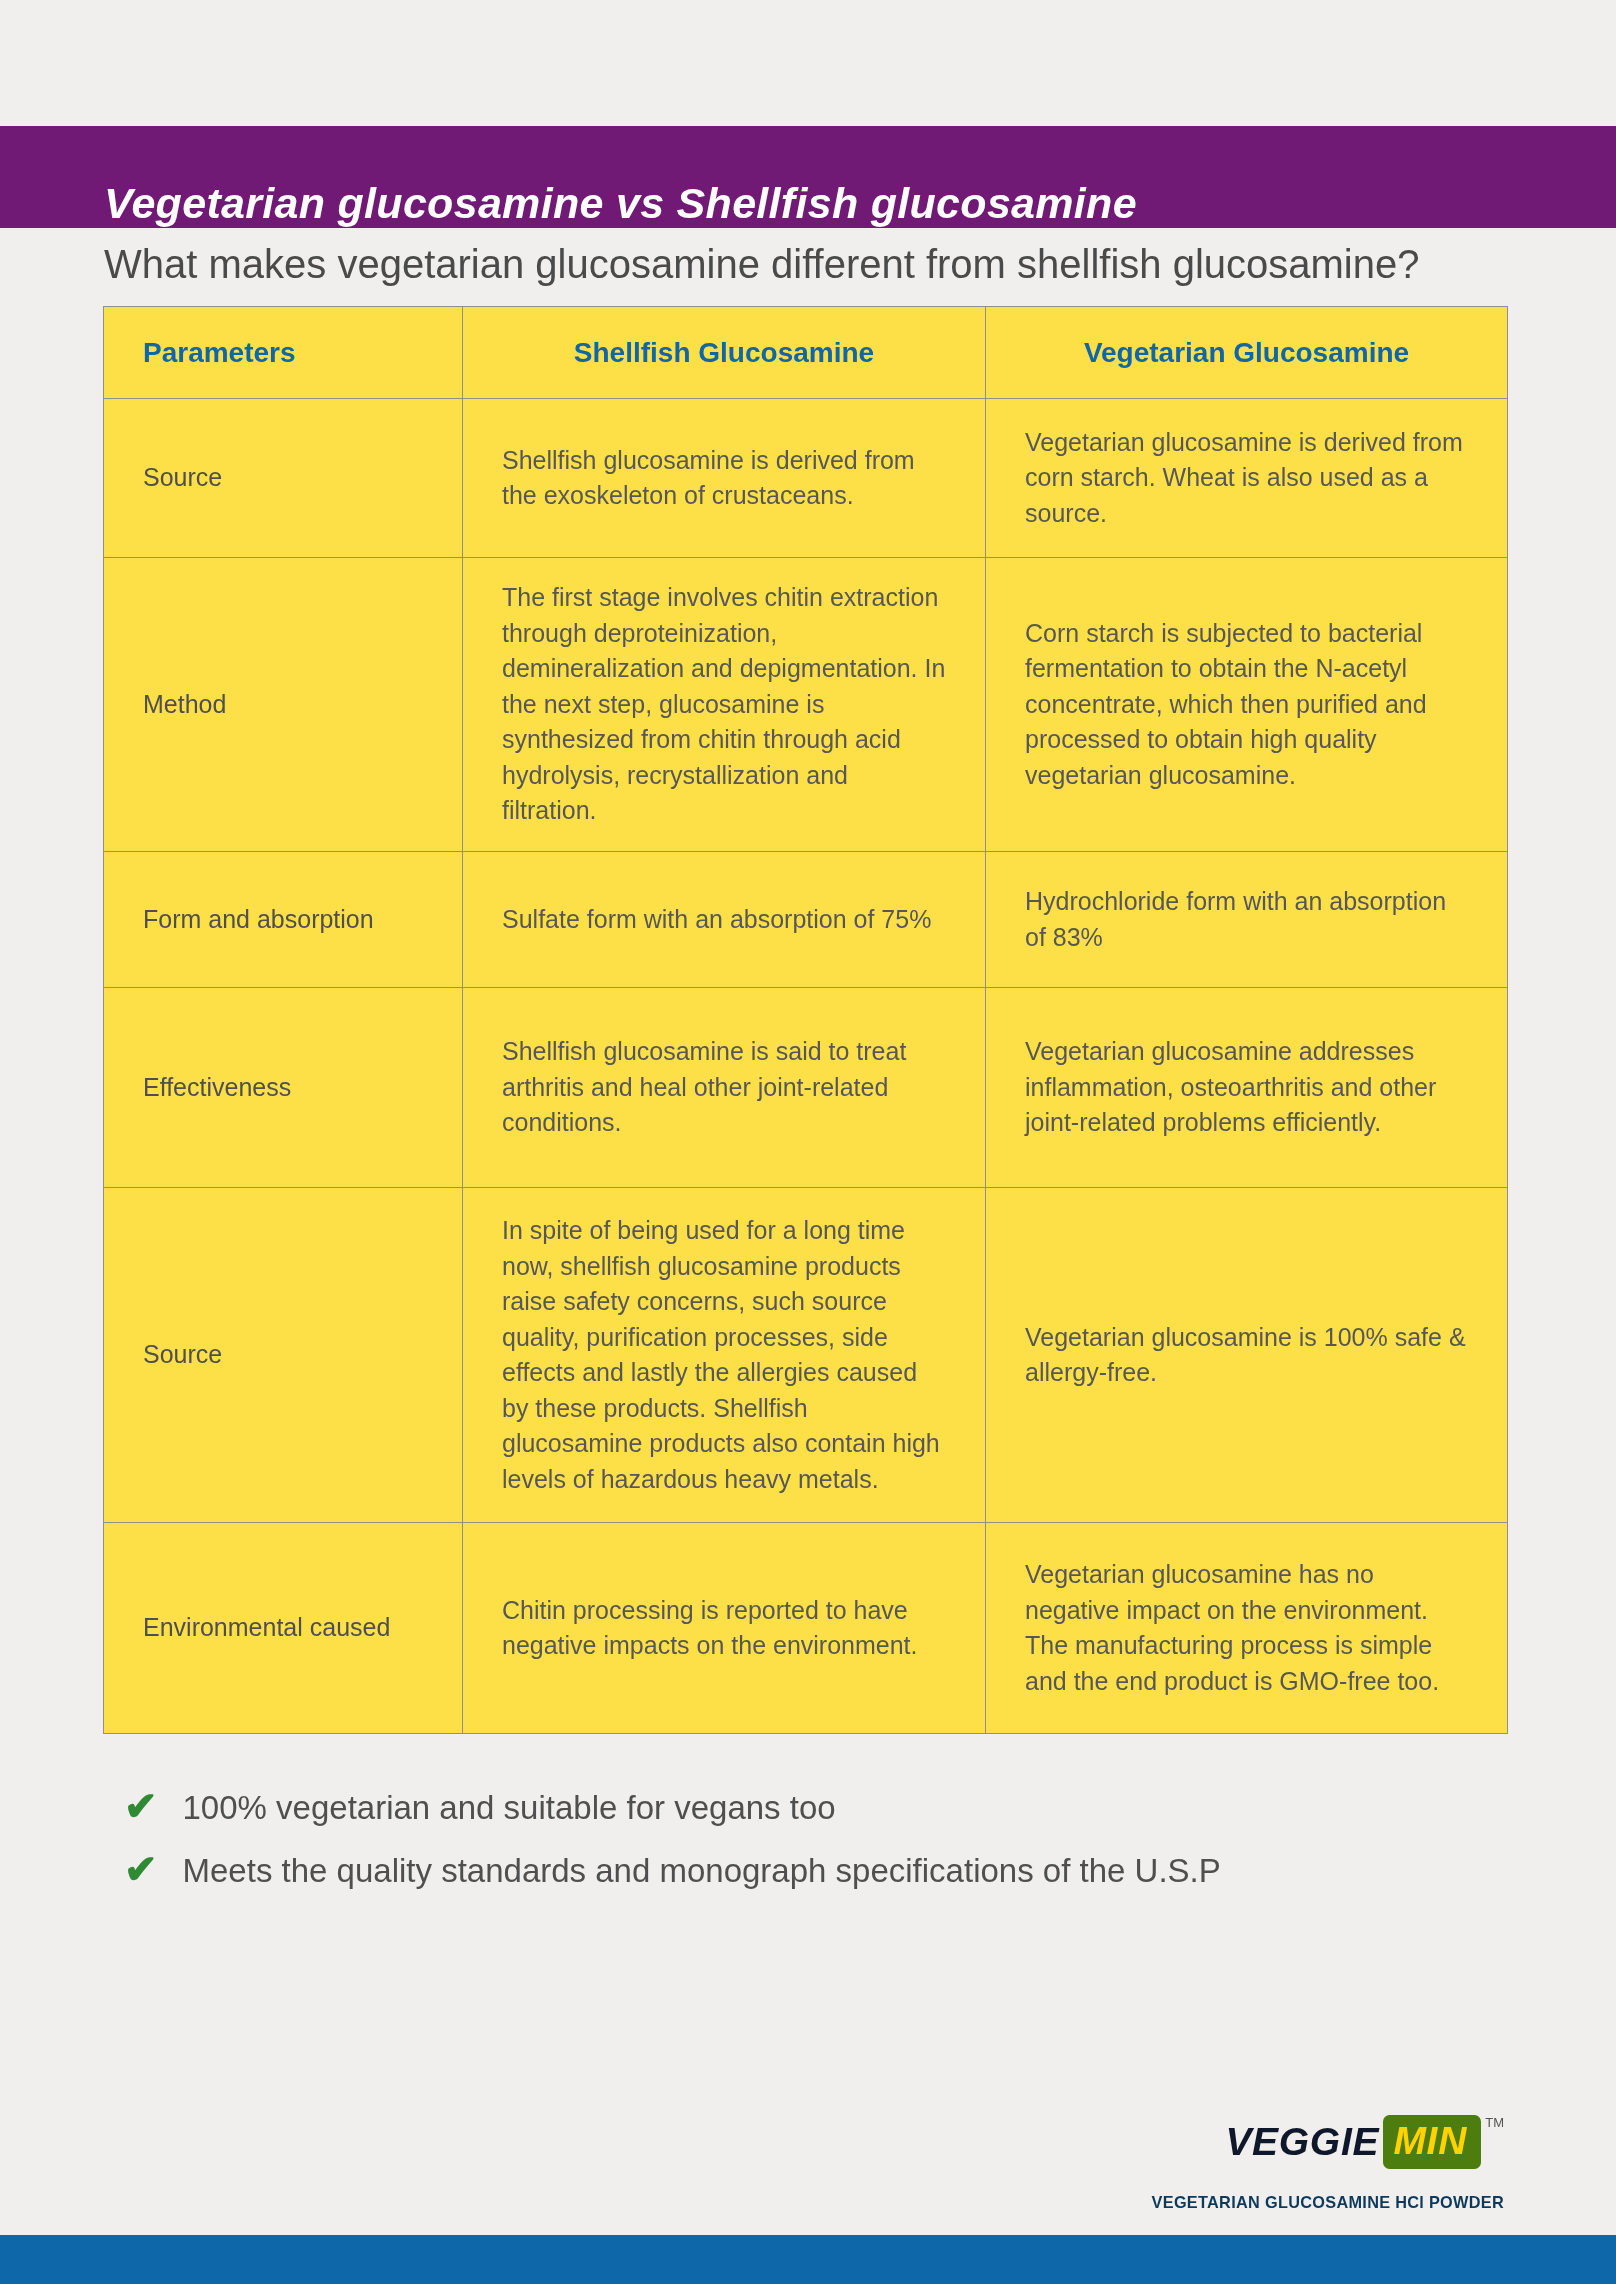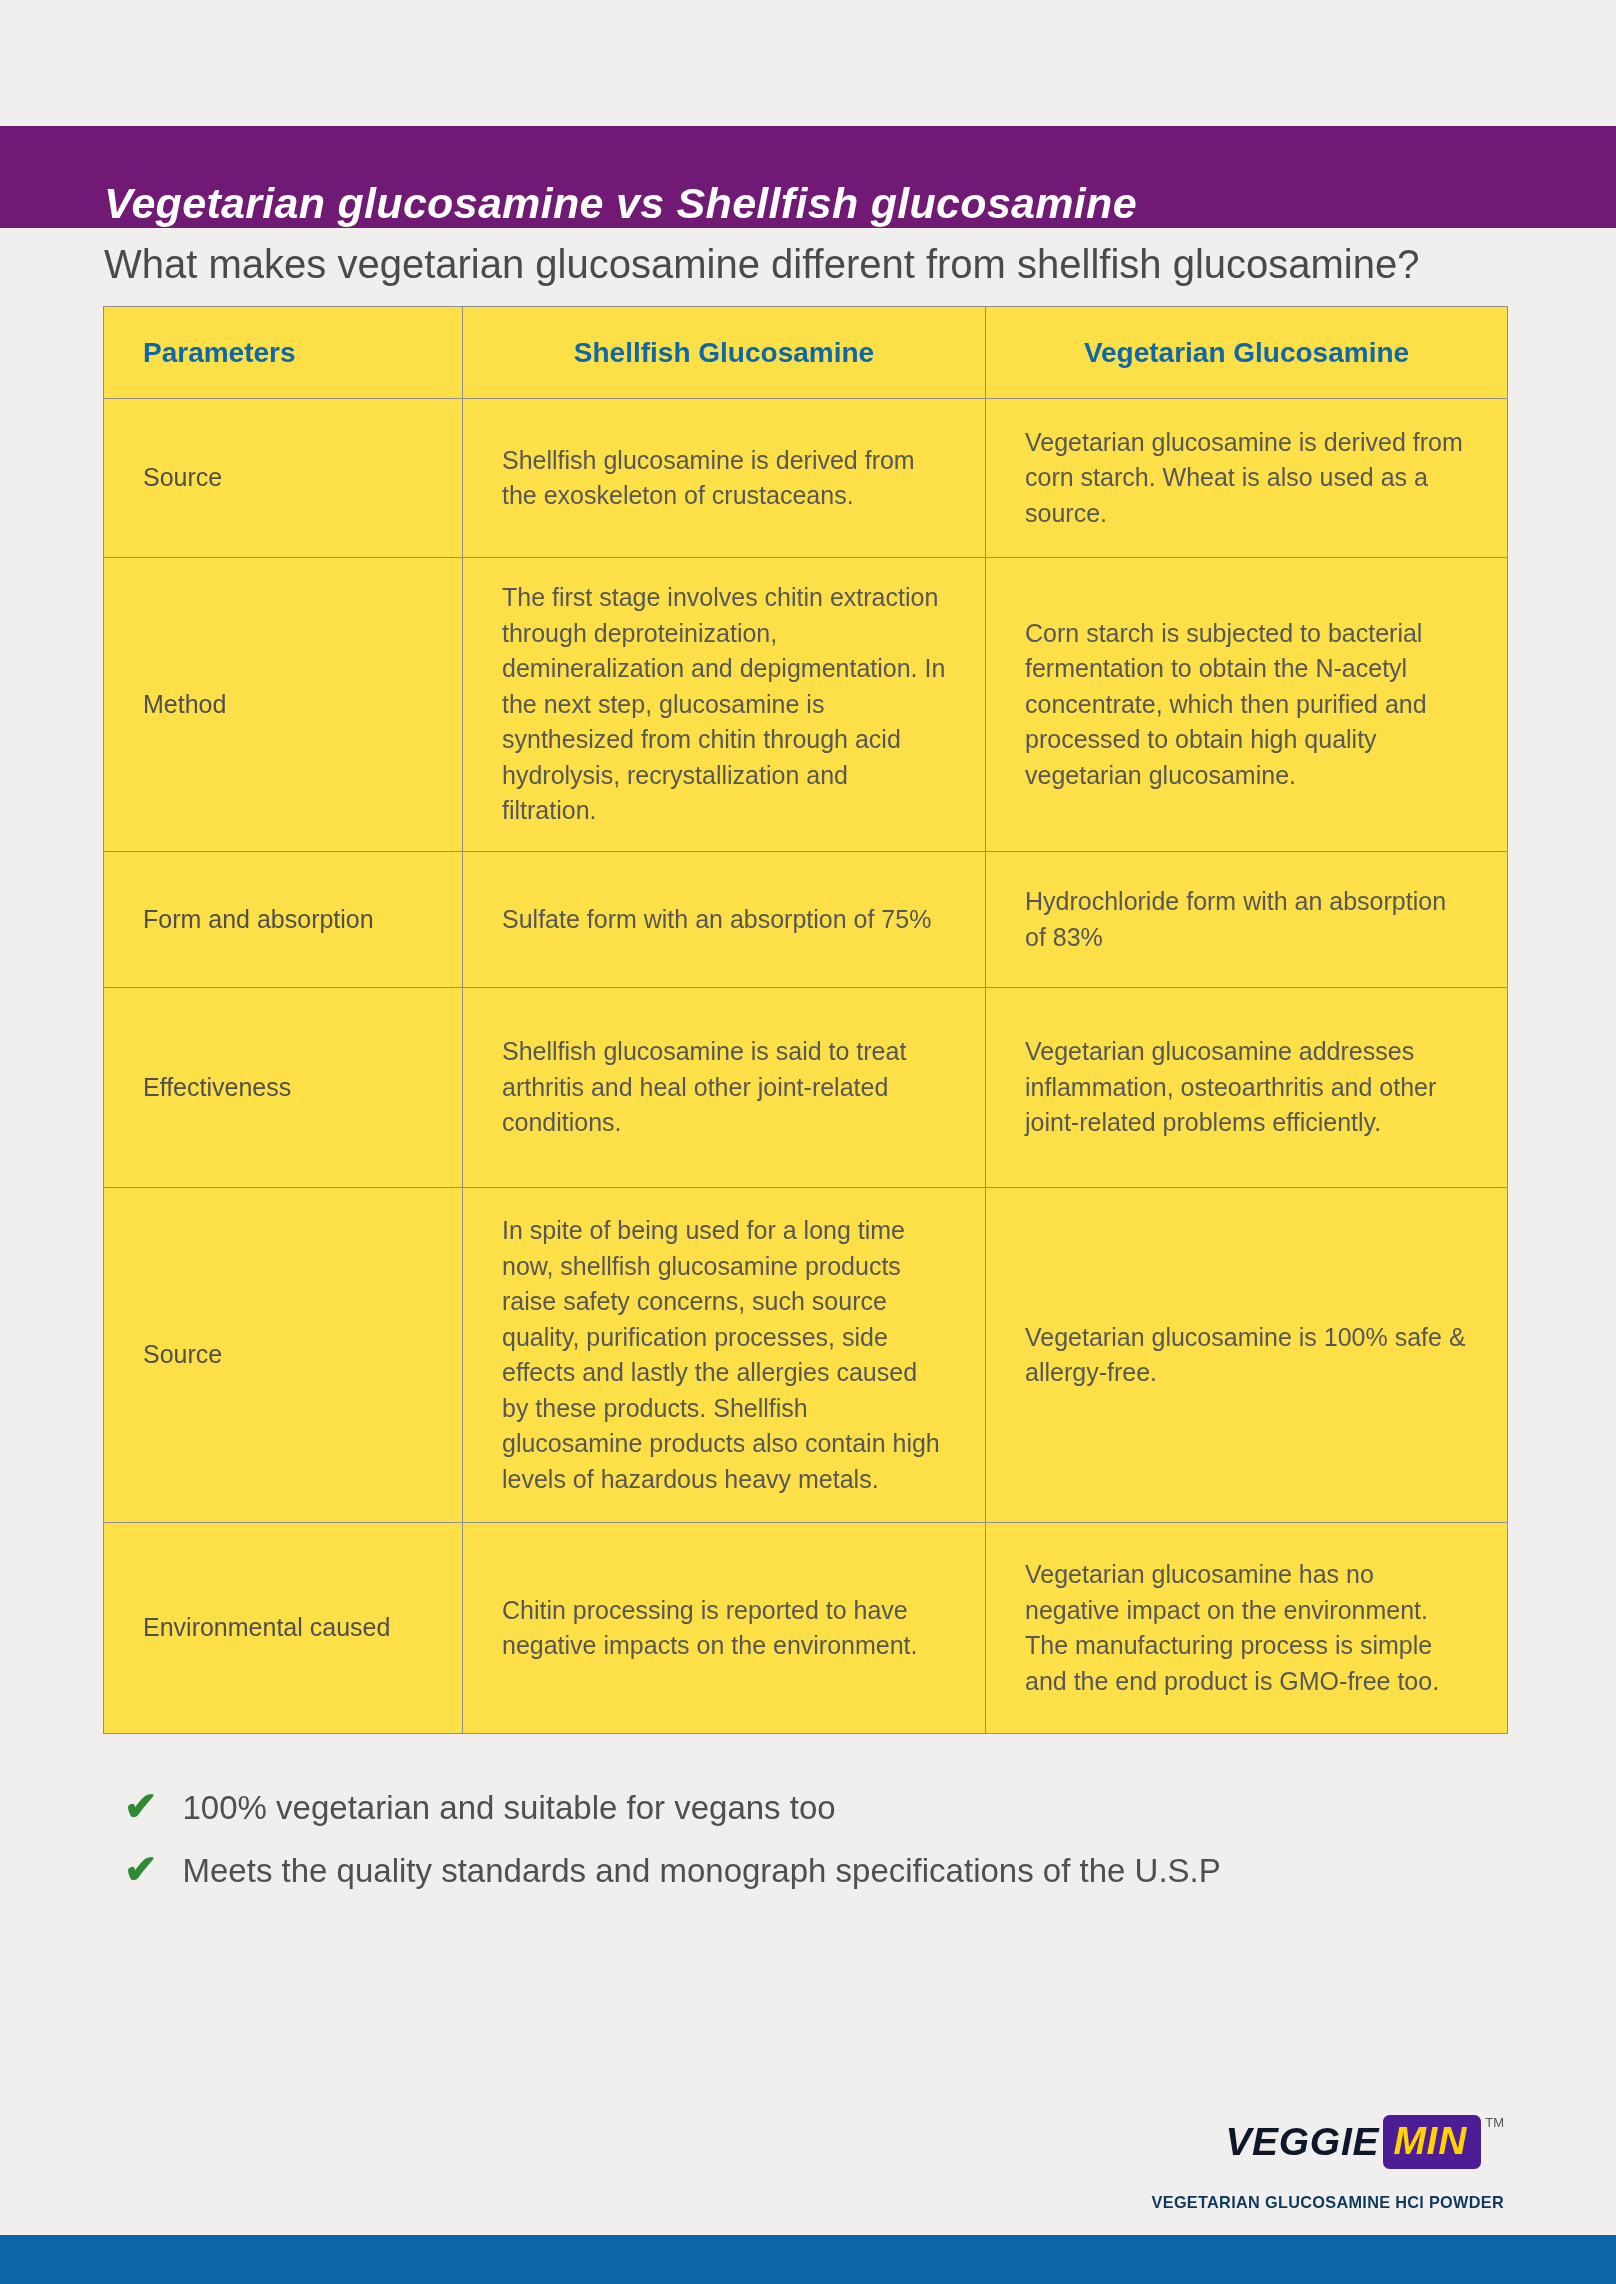--- a/index.html
+++ b/index.html
@@ -115,21 +115,21 @@
   }
   .logo-veggie {
     color: #0f172a;
     font-size: 39px;
     font-weight: bold;
     font-style: italic;
     letter-spacing: 0.7px;
     align-self: center;
   }
   .logo-min {
-    background: #4c1d95;
+    background: #4d7c0f;
     color: #ffd200;
     font-size: 39px;
     font-weight: bold;
     font-style: italic;
     padding: 3.9px 14.3px 6.5px 10.4px;
     border-radius: 6.5px;
     margin-left: 3.9px;
     letter-spacing: 0.7px;
   }
   .logo-tm {

